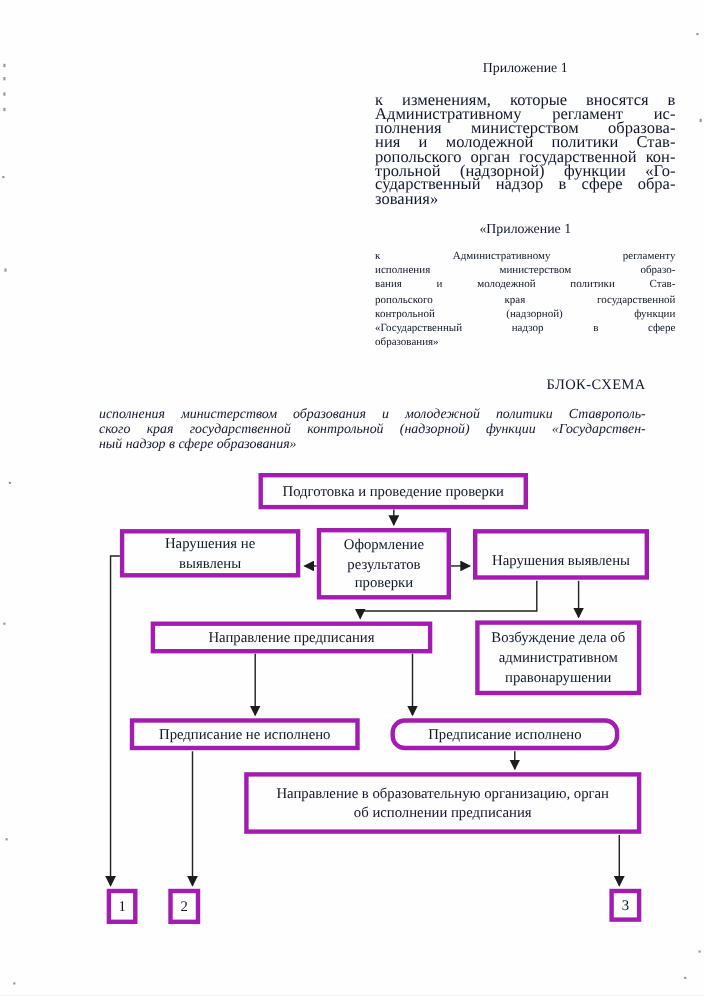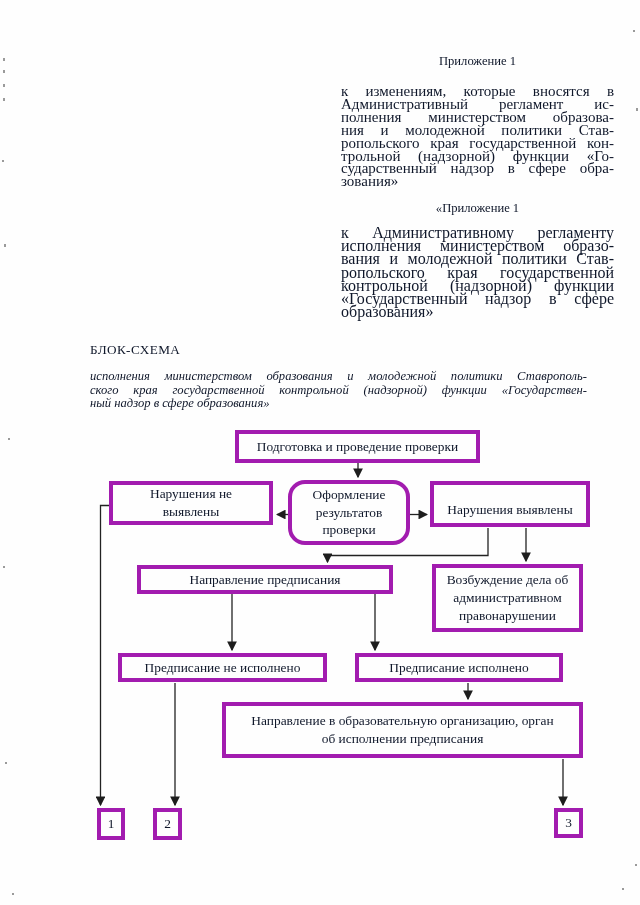--- a/index.html
+++ b/index.html
@@ -12,68 +12,68 @@
     font-family: "Liberation Serif", serif;
     overflow: hidden;
   }
 
   
   .rcol { position: absolute; left: 341px; width: 273px; }
   .h-center { text-align: center; font-size: 12.6px; }
   #appendix-heading   { top: 54px; }
   #appendix-body      { top: 85px;  font-size: 15px; line-height: 12.9px; }
   #appendix2-heading  { top: 201px; }
-  #appendix2-body     { top: 226px; font-size: 16px; line-height: 13.2px; }
+  #appendix2-body     { top: 226px; font-size: 10px; line-height: 13.2px; }
 
   
   .mljust div { text-align: justify; text-align-last: justify; }
   .mljust div:last-child { text-align-last: left; }
 
   
-  #scheme-title    { position:absolute; left: 90px; width: 497px; top: 342px; text-align:left; font-size: 13.2px; letter-spacing: .4px; }
+  #scheme-title    { position:absolute; left: 90px; width: 497px; top: 342px; text-align:right; font-size: 13.2px; letter-spacing: .4px; }
   #scheme-subtitle { position:absolute; left: 90px; width: 497px; top: 370px; font-size: 12.6px; line-height: 13.5px; font-style: italic; }
 
   
   .connectors { position:absolute; left:0; top:0; pointer-events:none; z-index:1; }
   .node {
     position: absolute; box-sizing: border-box; z-index: 2;
     background: #fefefe; border: 4px solid #a21caf;
     display: flex; align-items: center; justify-content: center;
     text-align: center; font-size: 13.4px; line-height: 1.32;
     padding: 1px 4px;
   }
   .node .lbl { width: 100%; }
   .n-start   { left:235px; top:430px; width:245px; height:33px; }
   .n-noviol  { left:109px; top:481px; width:164px; height:44px; }
-  .n-results { left:288px; top:480px; width:122px; height:65px;border-radius:17px; }
+  .n-results { left:288px; top:480px; width:122px; height:65px; }
   .n-viol    { left:430px; top:481px; width:160px; height:46px; align-items:flex-start; padding-top:16px; }
   .n-prescr  { left:137px; top:565px; width:256px; height:29px;justify-content:flex-end; }
   .n-admin   { left:432px; top:564px; width:151px; height:68px; }
   .n-notdone { left:118px; top:653px; width:209px; height:29px; }
-  .n-done    { left:355px; top:653px; width:208px; height:29px; }
+  .n-done    { left:355px; top:653px; width:208px; height:29px;border-radius:13px; }
   .n-letter  { left:222px; top:702px; width:361px; height:56px; }
   .n-end1    { left:97px;  top:808px; width:28px; height:32px; }
   .n-end2    { left:153px; top:808px; width:29px; height:32px; }
   .n-end3    { left:554px; top:808px; width:29px; height:30px; }
 
   
   .speck { position:absolute; background:#9a9a9a; width:2px; height:2px; }
 </style>
 </head>
 <body>
 
 <div class="page">
 
   <div class="rcol h-center" id="appendix-heading">Приложение 1</div>
   <div class="rcol mljust" id="appendix-body">
       <div>к изменениям, которые вносятся в</div>
-      <div>Административный регламент ис-</div>
+      <div>Административному регламент ис-</div>
       <div>полнения министерством образова-</div>
       <div>ния и молодежной политики Став-</div>
-      <div>ропольского края государственной кон-</div>
+      <div>ропольского орган государственной кон-</div>
       <div>трольной (надзорной) функции «Го-</div>
       <div>сударственный надзор в сфере обра-</div>
       <div>зования»</div>
     </div>
 
   <div class="rcol h-center" id="appendix2-heading">«Приложение 1</div>
   <div class="rcol mljust" id="appendix2-body">
       <div>к Административному регламенту</div>
       <div>исполнения министерством образо-</div>
       <div>вания и молодежной политики Став-</div>

